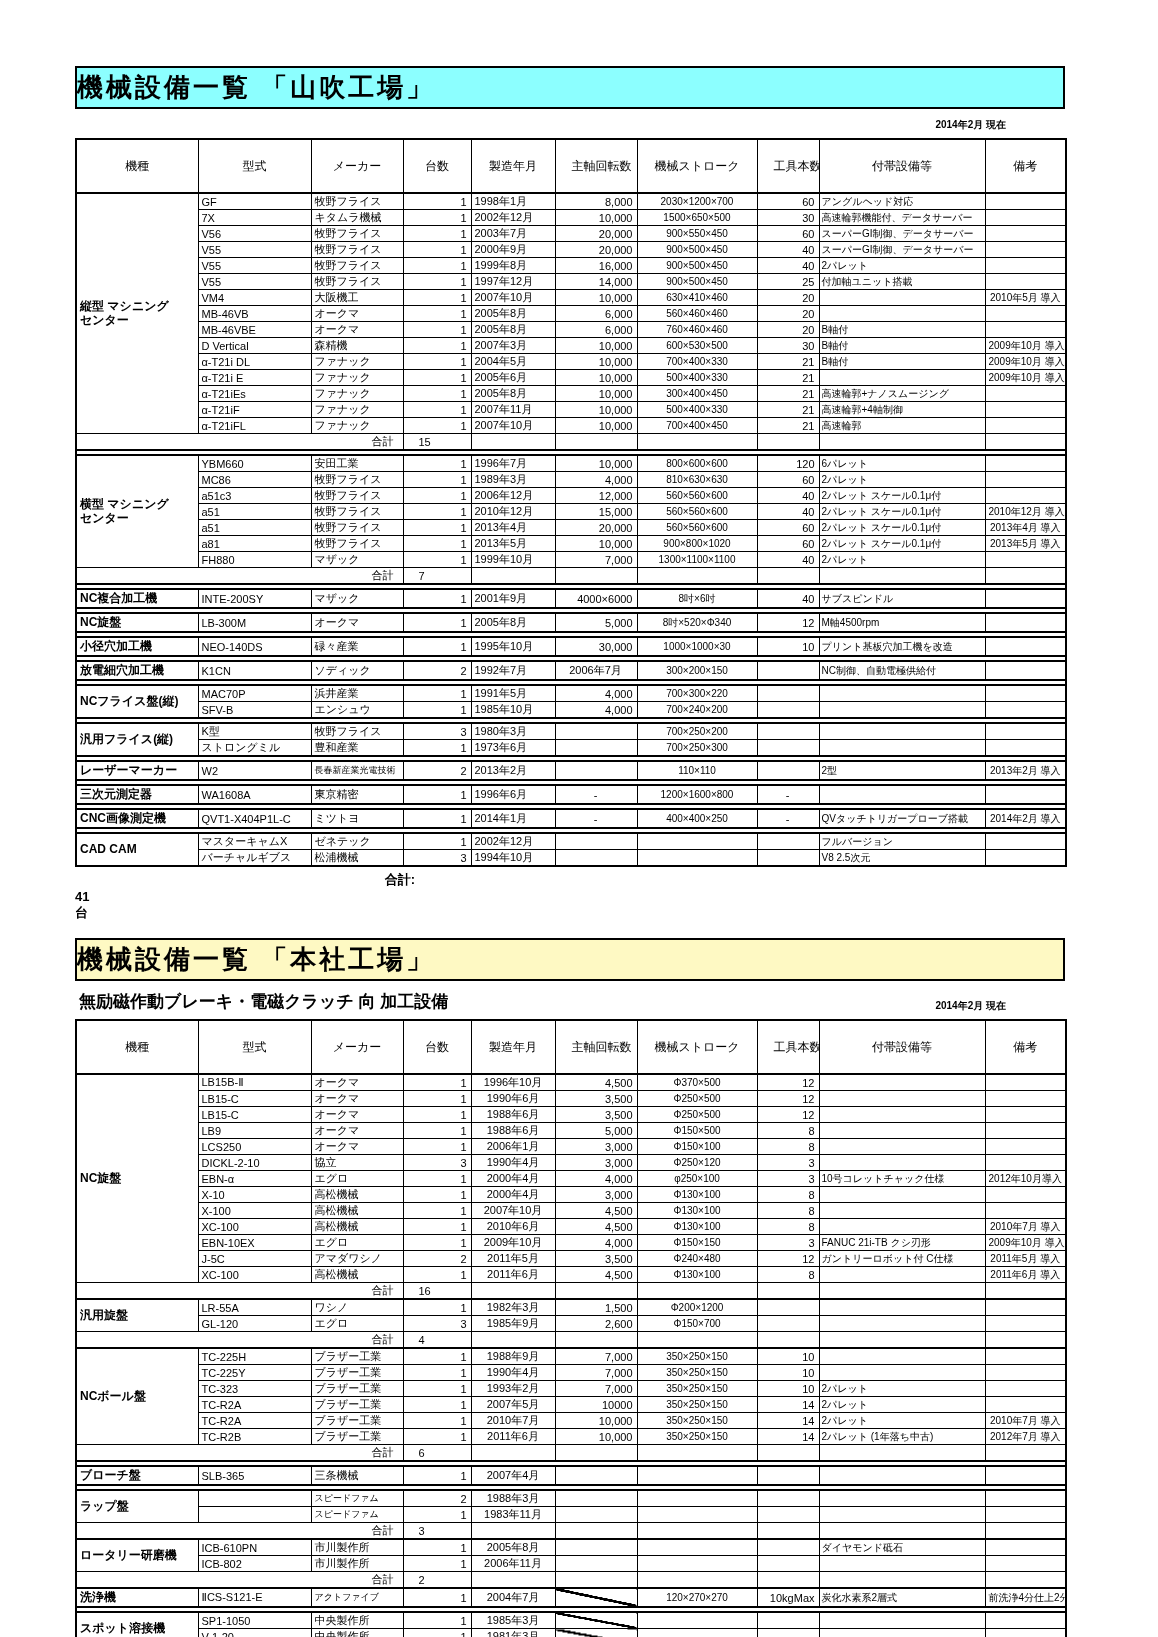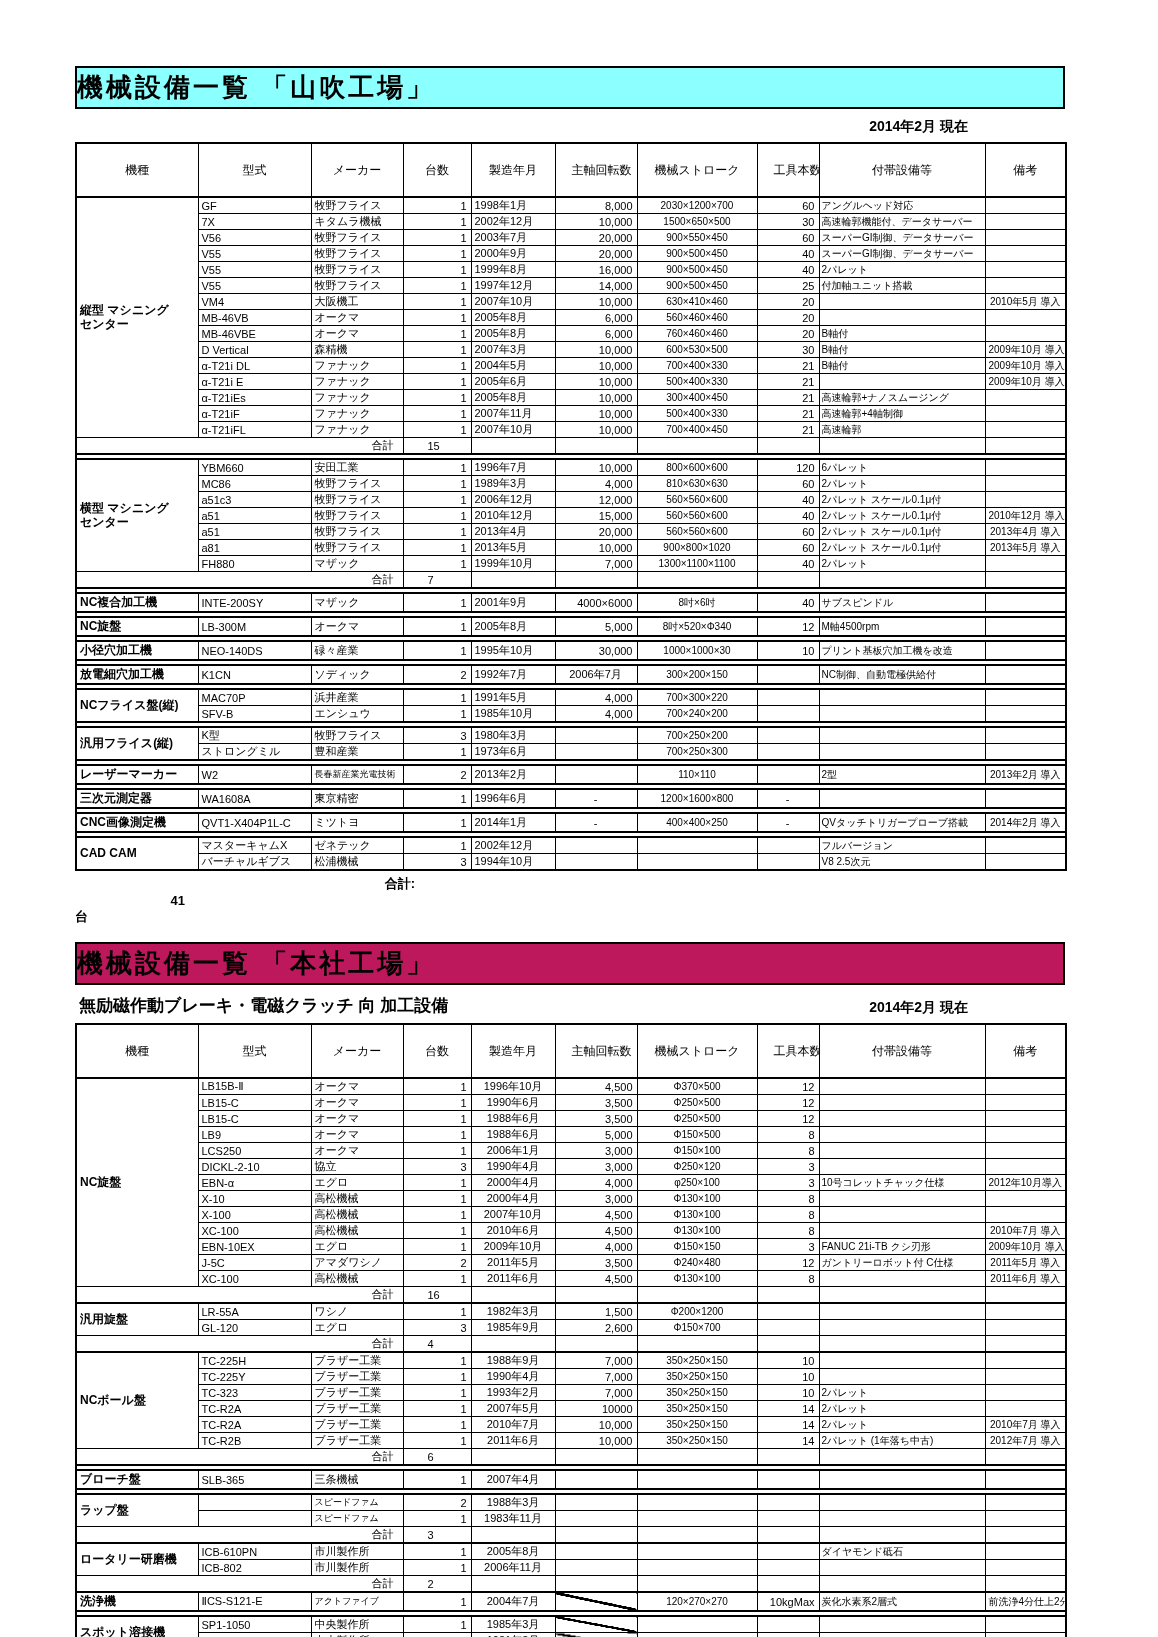--- a/index.html
+++ b/index.html
@@ -2,42 +2,42 @@
 <html><head>
 <meta charset="utf-8">
 <style>
   html,body{margin:0;padding:0;background:#fff;}
   body{width:1158px;height:1637px;font-family:"Liberation Sans","DejaVu Sans",sans-serif;color:#000;}
   .page{position:relative;width:1158px;height:1637px;background:#fff;overflow:hidden;}
   .content{padding:66px 0 0 75px;width:990px;}
   .tbar{width:986px;border:2px solid #000;text-align:left;font-weight:bold;font-size:26px;letter-spacing:3px;padding:2px 0;box-sizing:content-box;}
   .subrow{display:flex;align-items:flex-end;margin:9px 0 6px 4px;width:986px;}
   .sub{font-size:17px;font-weight:bold;}
-  .asof{font-size:14px;font-weight:bold;margin-left:auto;margin-right:97px;}
+  .asof{font-size:10px;font-weight:bold;margin-left:auto;margin-right:59px;}
   table{border-collapse:collapse;table-layout:fixed;width:990px;border:2px solid #000;}
   th{border:1px solid #000;border-bottom:2px solid #000;font-size:12px;font-weight:normal;height:20px;padding:16px;white-space:nowrap;overflow:hidden;}
   td{border:1px solid #000;font-size:11px;height:15px;padding:0 3px;overflow:hidden;white-space:nowrap;}
   tr.gs td{border-top:2px solid #000;}
   td.gcell{font-weight:bold;font-size:12px;white-space:pre-line;line-height:1.15;padding:1px 3px;}
   td.c-qty{text-align:right;padding-right:4px;}
   td.c-spindle{text-align:right;padding-right:4px;}
   td.c-stroke{text-align:center;font-size:10px;}
   td.c-tools{text-align:right;padding-right:4px;}
   td.c-accessories{font-size:10px;padding-left:2px;}
   td.c-remarks{font-size:10px;text-align:center;}
   table.t2 td.c-date{text-align:center;}
   td.ctr{text-align:center;}
   td.sm{font-size:9px;}
   td.diag{background:linear-gradient(to top right,transparent 46%,#000 46%,#000 54%,transparent 54%);}
   tr.sprow td{height:3px;padding:0;border-top:2px solid #000;border-bottom:2px solid #000;}
   td.tot-l{text-align:right;padding-right:9px;}
-  td.tot-n{text-align:left;padding-left:24px;}
+  td.tot-n{text-align:left;padding-left:15px;}
   .gtl{display:flex;width:990px;margin:4px 0 6px 0;font-size:13px;font-weight:bold;align-items:baseline;flex-direction:column;}
   .gtl .lab{width:340px;text-align:right;}
-  .gtl .val{width:110px;text-align:right;}
+  .gtl .val{width:110px;text-align:left;}
   .gtl .unit{width:30px;}
   .gtl .company{font-size:14px;font-weight:normal;}
   .gtl .file{margin-left:auto;font-size:16px;font-weight:normal;}
   .gap1{height:10px;}
 </style>
 </head>
 <body>
 
 <div class="page">
   <div class="content">
@@ -534,21 +534,21 @@
       <div class="gtl">
         <span class="lab">合計:</span>
         <span class="val">41</span>
         <span class="unit">台</span>
       </div>
     </section>
 
     <div class="gap1"></div>
 
     <section>
-      <div class="tbar" style="background: #be185d;">
+      <div class="tbar" style="background: #fef9c3;">
         <span>機械設備一覧 「本社工場」</span>
       </div>
       <div class="subrow">
         <span class="sub">無励磁作動ブレーキ・電磁クラッチ 向  加工設備</span>
         <span class="asof">2014年2月 現在</span>
       </div>
       <table class="t2">
           <colgroup>
             <col style="width: 122px;">
             <col style="width: 113px;">

